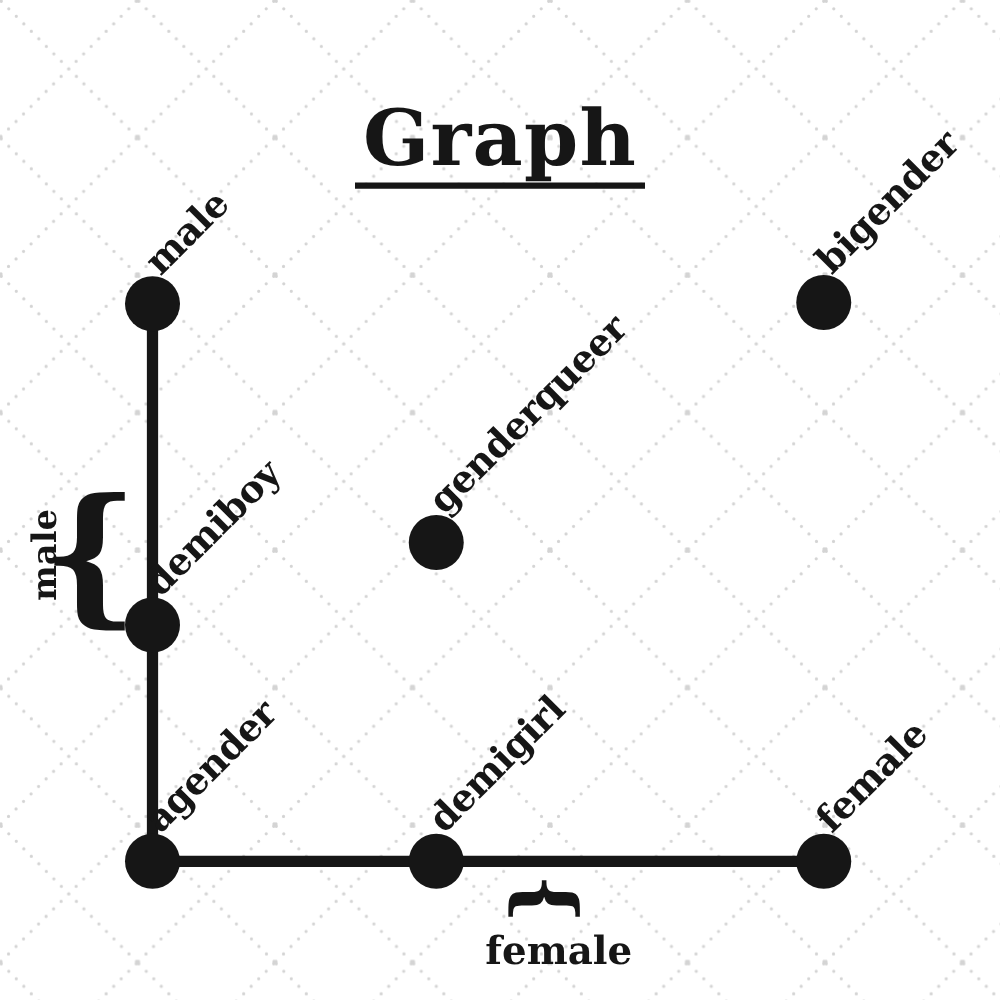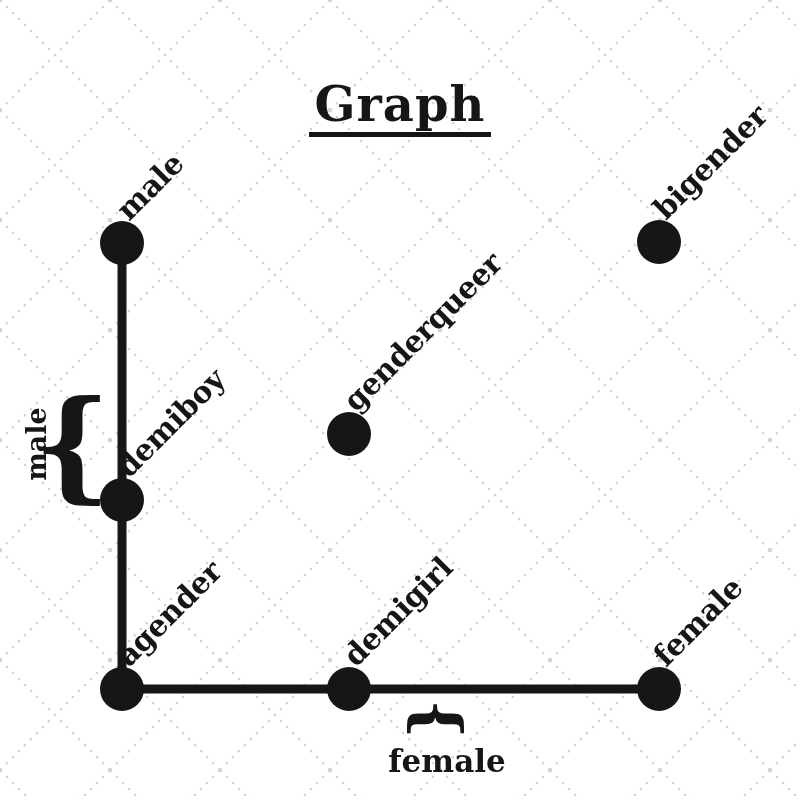--- a/index.html
+++ b/index.html
@@ -28,21 +28,21 @@
     width: 800px;
     height: 800px;
   }
   .page-title {
     position: absolute;
     left: 0;
     right: 0;
     top: 80px;
     margin: 0;
     text-align: center;
-    font-size: 48px;
+    font-size: 62px;
     line-height: 1;
     font-weight: bold;
   }
   .page-title span {
     display: inline-block;
     border-bottom: 5px solid #161616;
     padding: 0 6px 4px 6px;
     letter-spacing: 1px;
   }
   .label-anchor {

